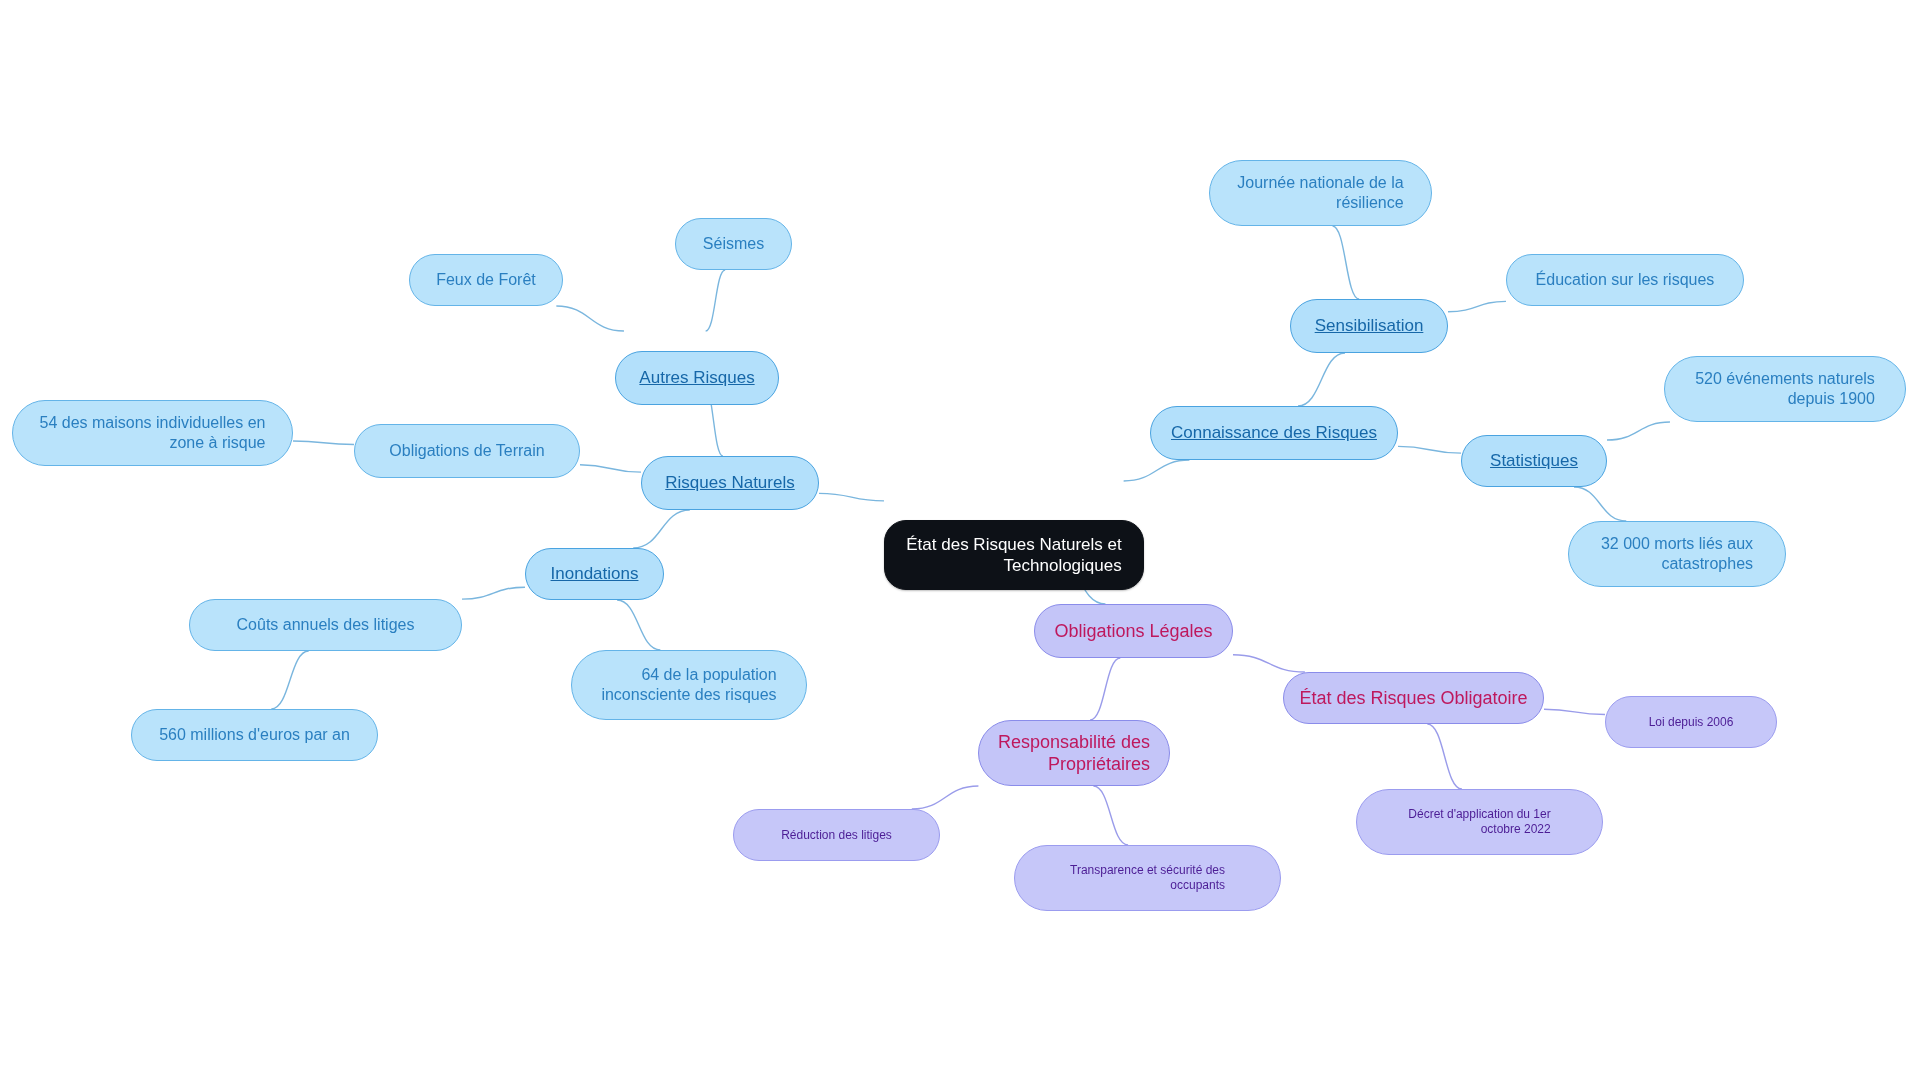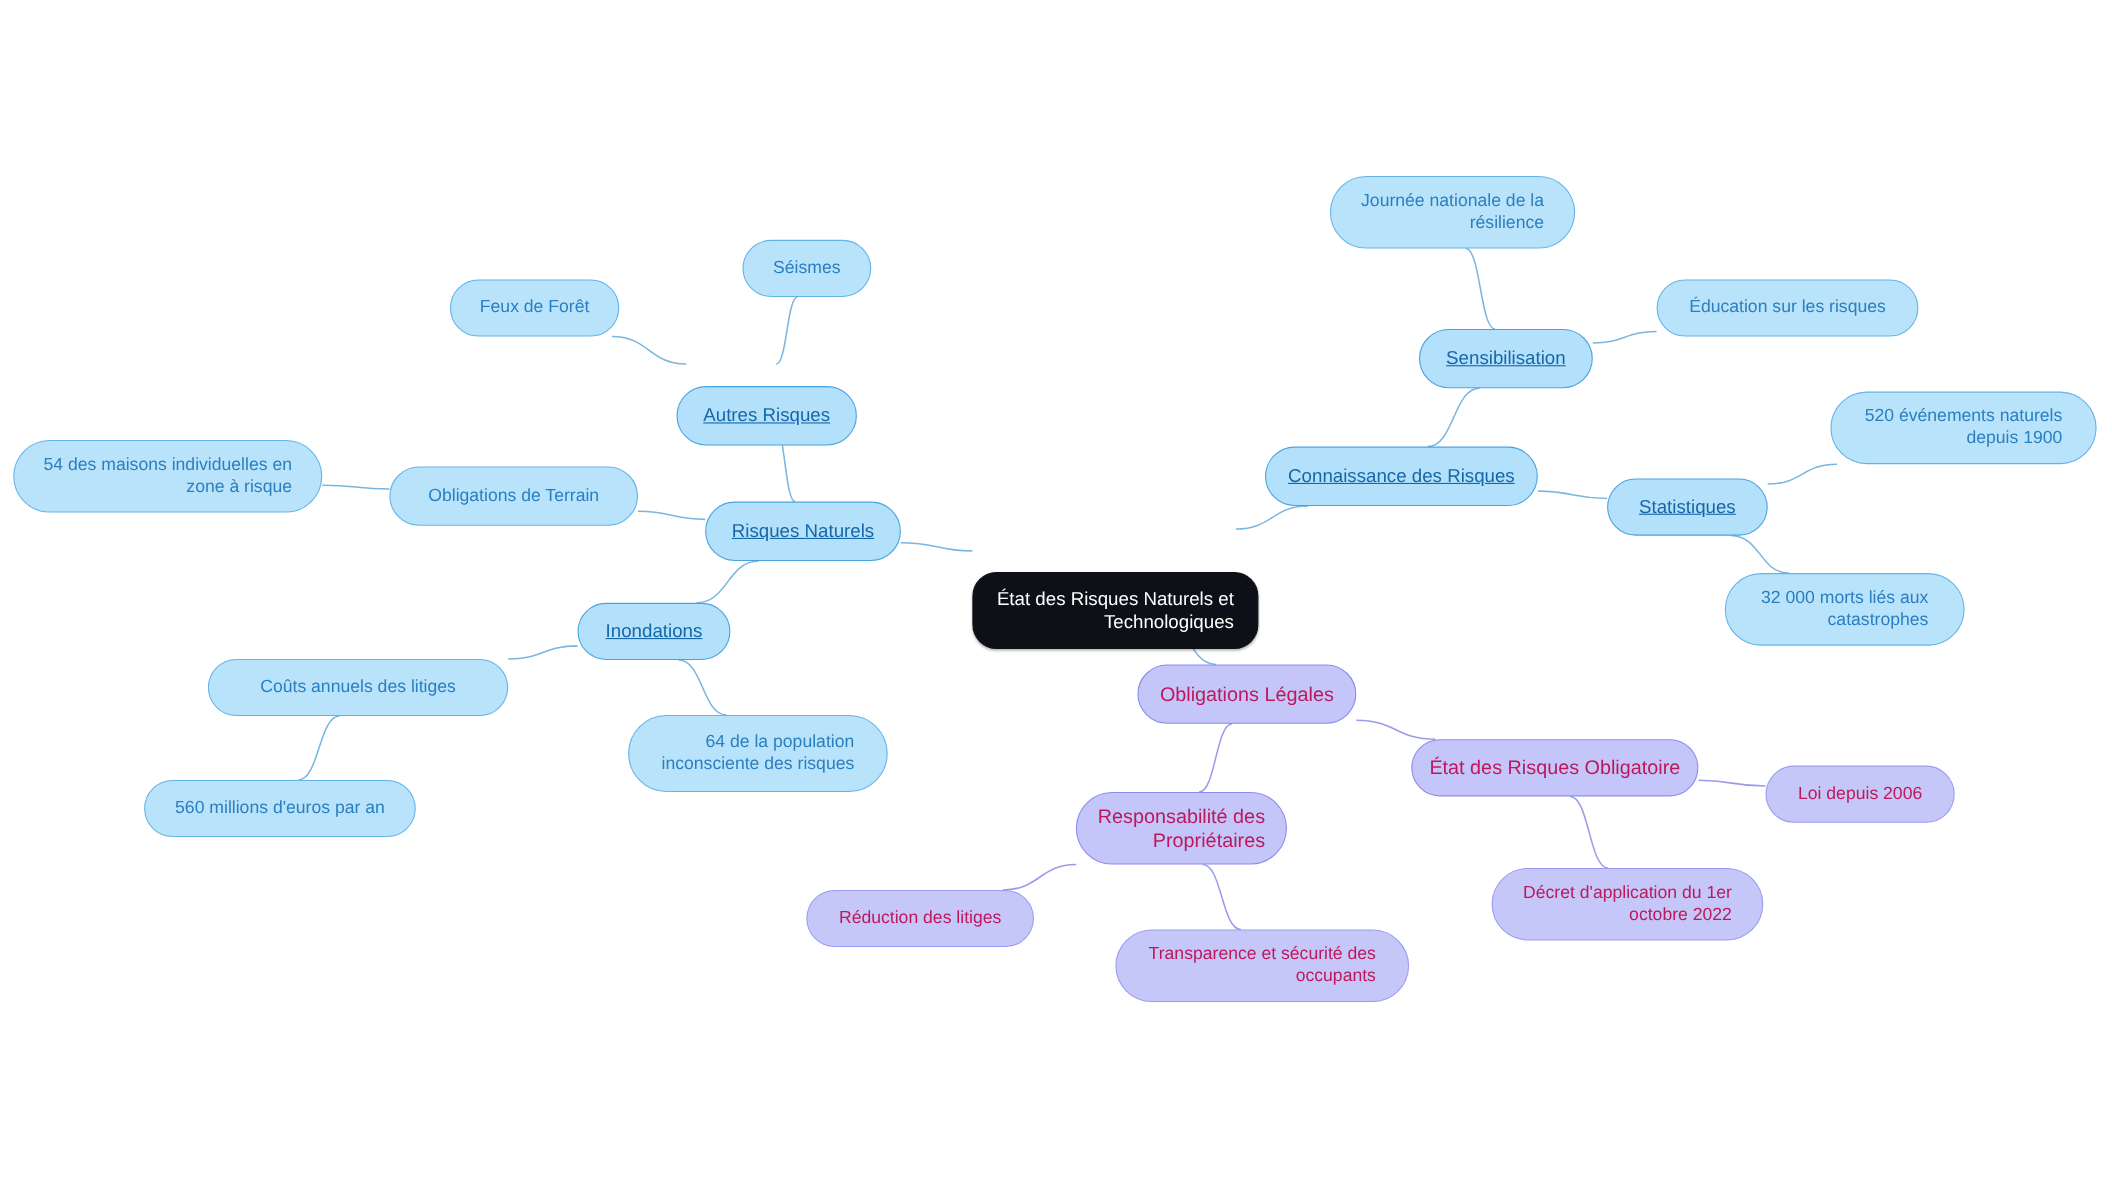--- a/index.html
+++ b/index.html
@@ -61,22 +61,22 @@
   }
   .purple-main {
     background: #c4c5f8;
     border-color: #8a8cea;
     color: #be185d;
     font-size: 18px;
   }
   .purple-leaf {
     background: #c6c7f9;
     border-color: #9b9cef;
-    color: #be185d;
-    font-size: 16px;
+    color: #4c1d95;
+    font-size: 12px;
   }
 </style>
 </head>
 <body>
 
 <div id="canvas">
   <svg id="edges" width="1920" height="1083" viewBox="0 0 1920 1083">
       <path d="M 884 500.8943661971831 C 851.5 500.8943661971831, 851.5 493.34154929577466, 819 493.34154929577466" fill="none" stroke="#7ab6de" stroke-width="1.4"></path>
       <path d="M 722.872 456 C 713.5 456, 713.5 385, 704.128 385" fill="none" stroke="#7ab6de" stroke-width="1.4"></path>
       <path d="M 705.6447368421053 331 C 715.4100877192982 331, 715.4100877192982 270, 725.1754385964912 270" fill="none" stroke="#7ab6de" stroke-width="1.4"></path>

